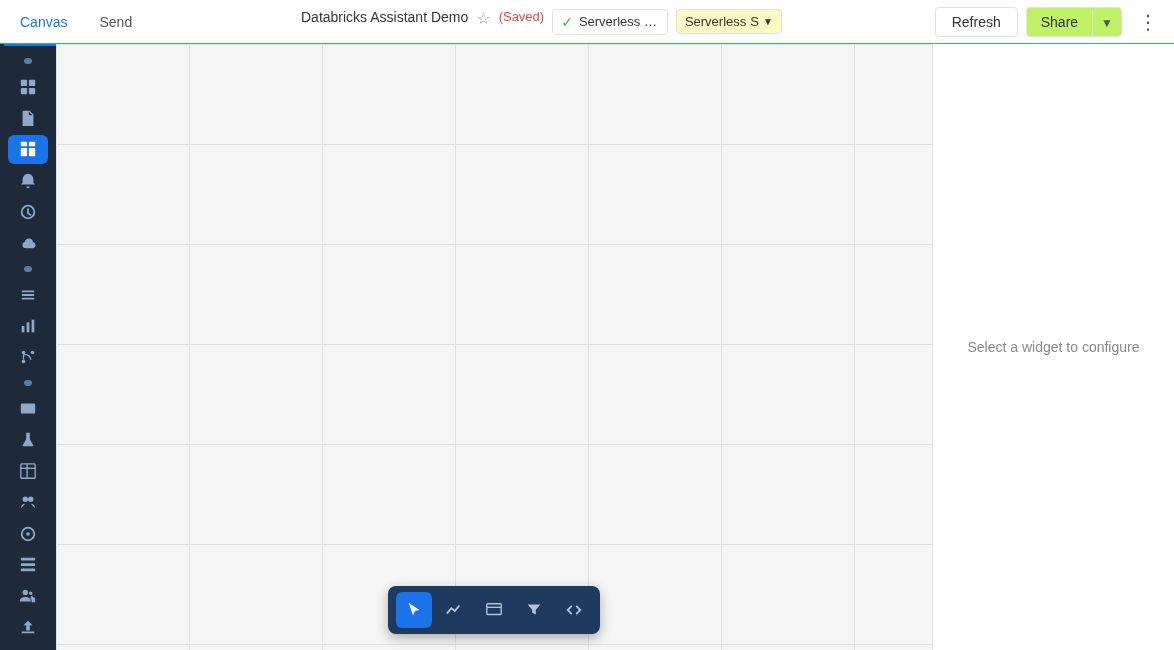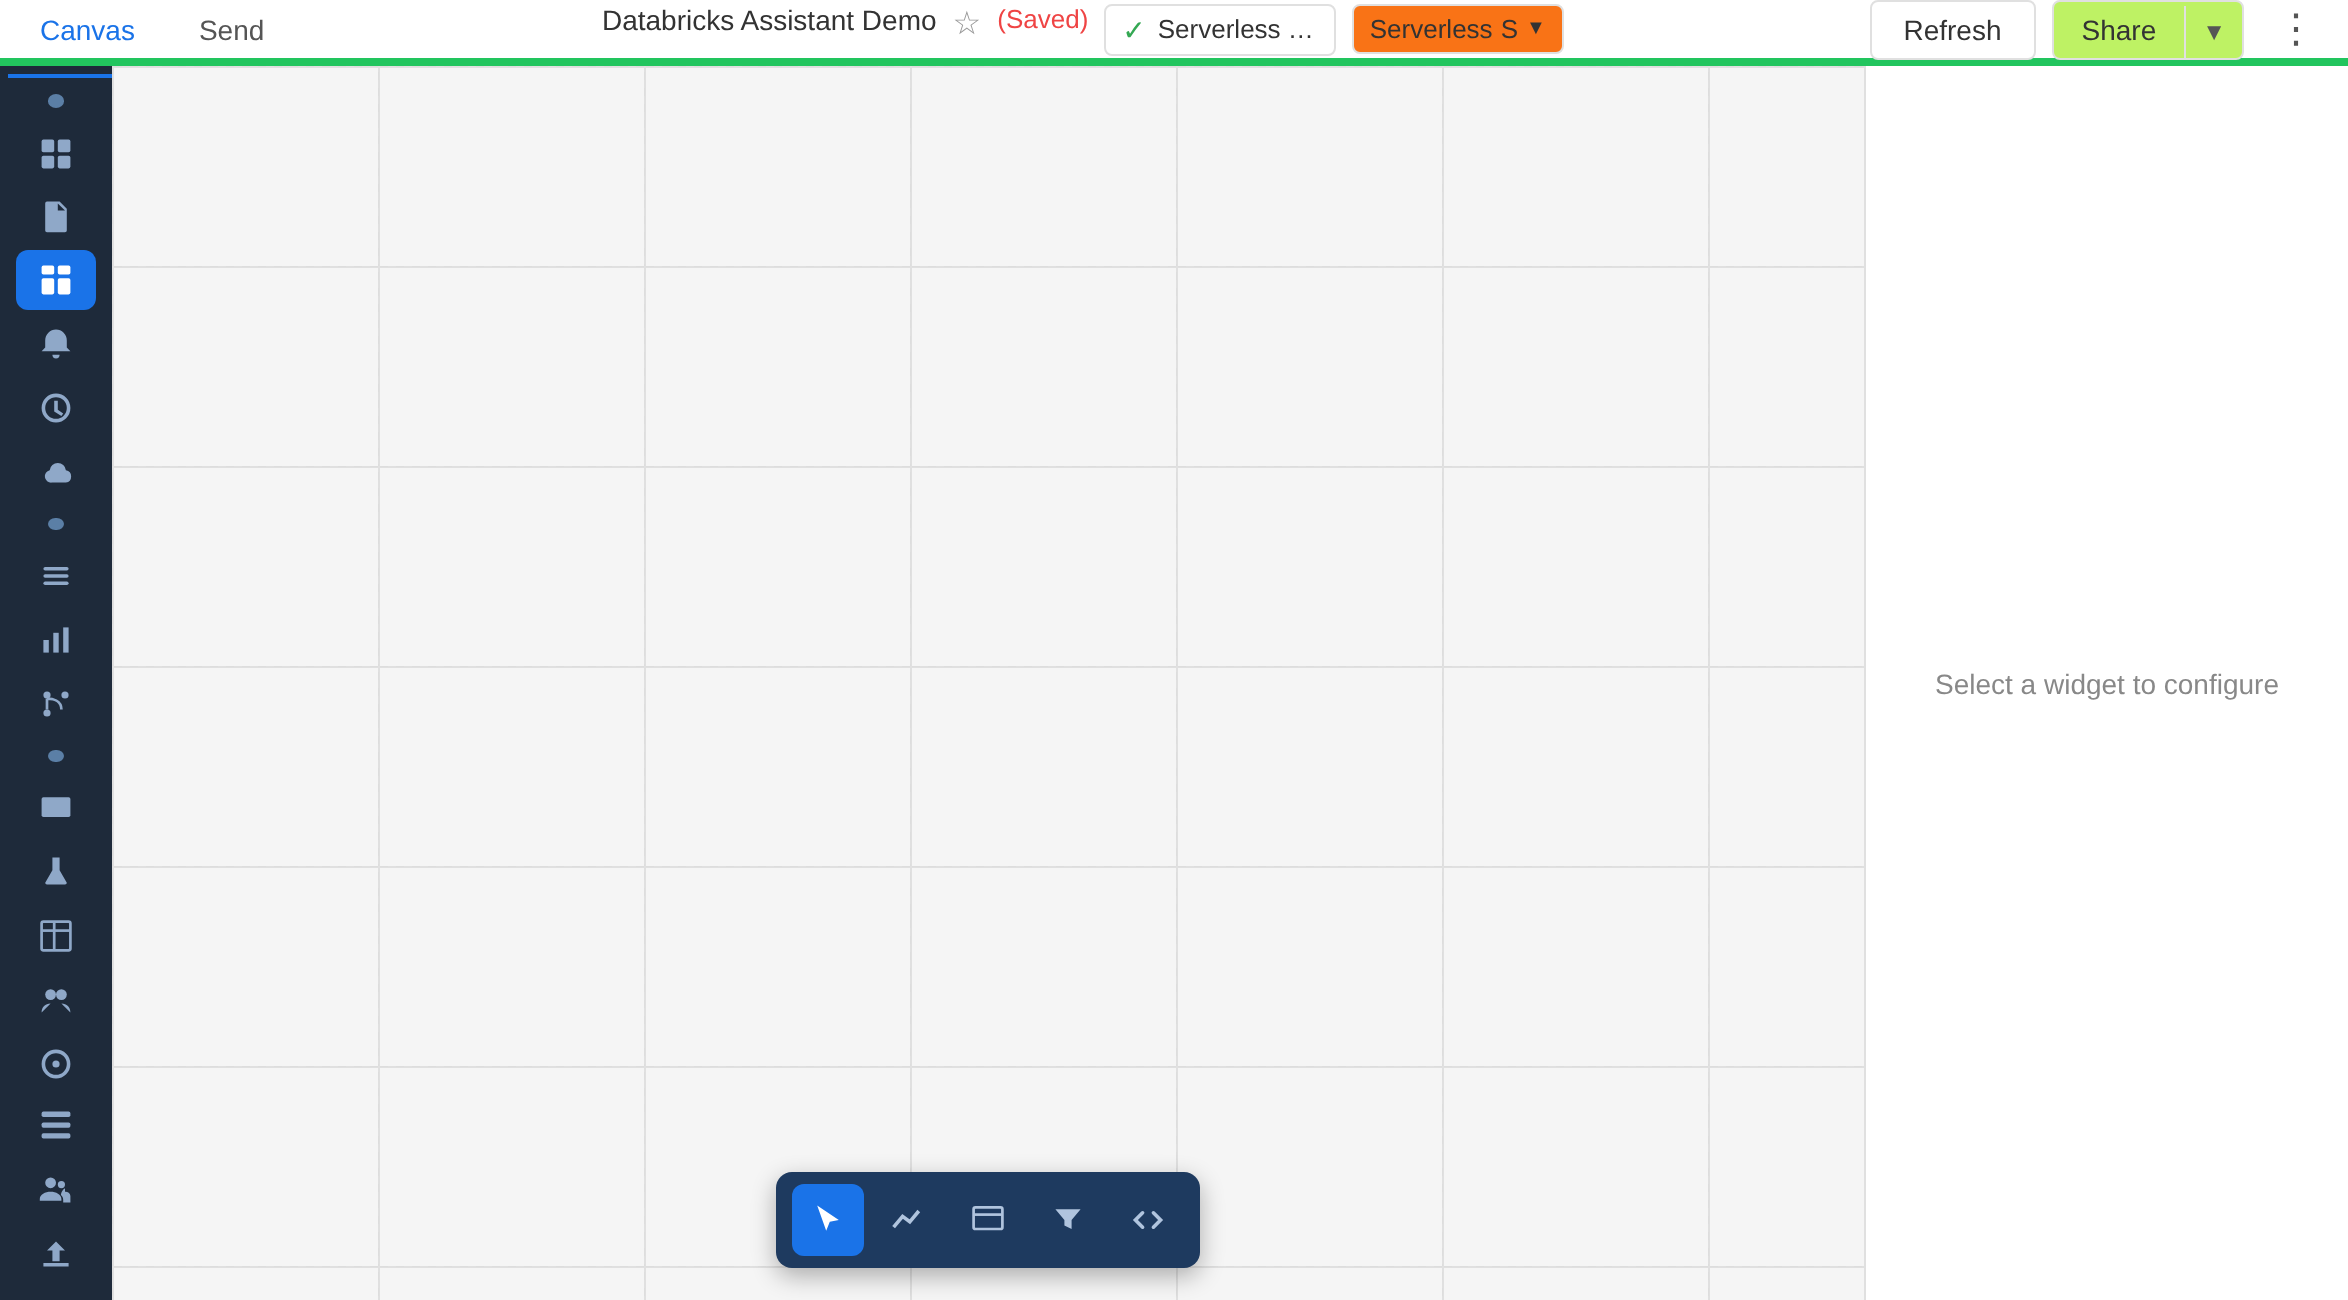--- a/index.html
+++ b/index.html
@@ -3,22 +3,22 @@
   <meta charset="utf-8">
   <style>
     * { box-sizing: border-box; margin: 0; padding: 0; }
     body { font-family: -apple-system, BlinkMacSystemFont, 'Segoe UI', sans-serif; background: #f5f5f5; height: 650px; width: 1174px; overflow: hidden; display: flex; flex-direction: column; }
 
     
     .topbar {
       display: flex;
       align-items: center;
       background: #fff;
-      border-bottom: 4px solid #22c55e;
-      height: 33px;
+      border-bottom: 1px solid #22c55e;
+      height: 44px;
       padding: 0 8px 0 0;
       flex-shrink: 0;
       gap: 0;
     }
     .topbar-left {
       display: flex;
       align-items: center;
       gap: 0;
       margin-left: 4px;
     }
@@ -89,21 +89,21 @@
     .cluster-name { max-width: 80px; overflow: hidden; text-overflow: ellipsis; white-space: nowrap; }
     .cluster-type-badge {
       display: flex;
       align-items: center;
       gap: 4px;
       border: 1px solid #e0e0e0;
       border-radius: 4px;
       padding: 4px 8px;
       font-size: 13px;
       cursor: pointer;
-      background: #f97316;
+      background: #fef9c3;
     }
     .btn {
       padding: 6px 16px;
       border-radius: 4px;
       font-size: 14px;
       cursor: pointer;
       border: 1px solid #e0e0e0;
       background: #fff;
       color: #333;
     }

